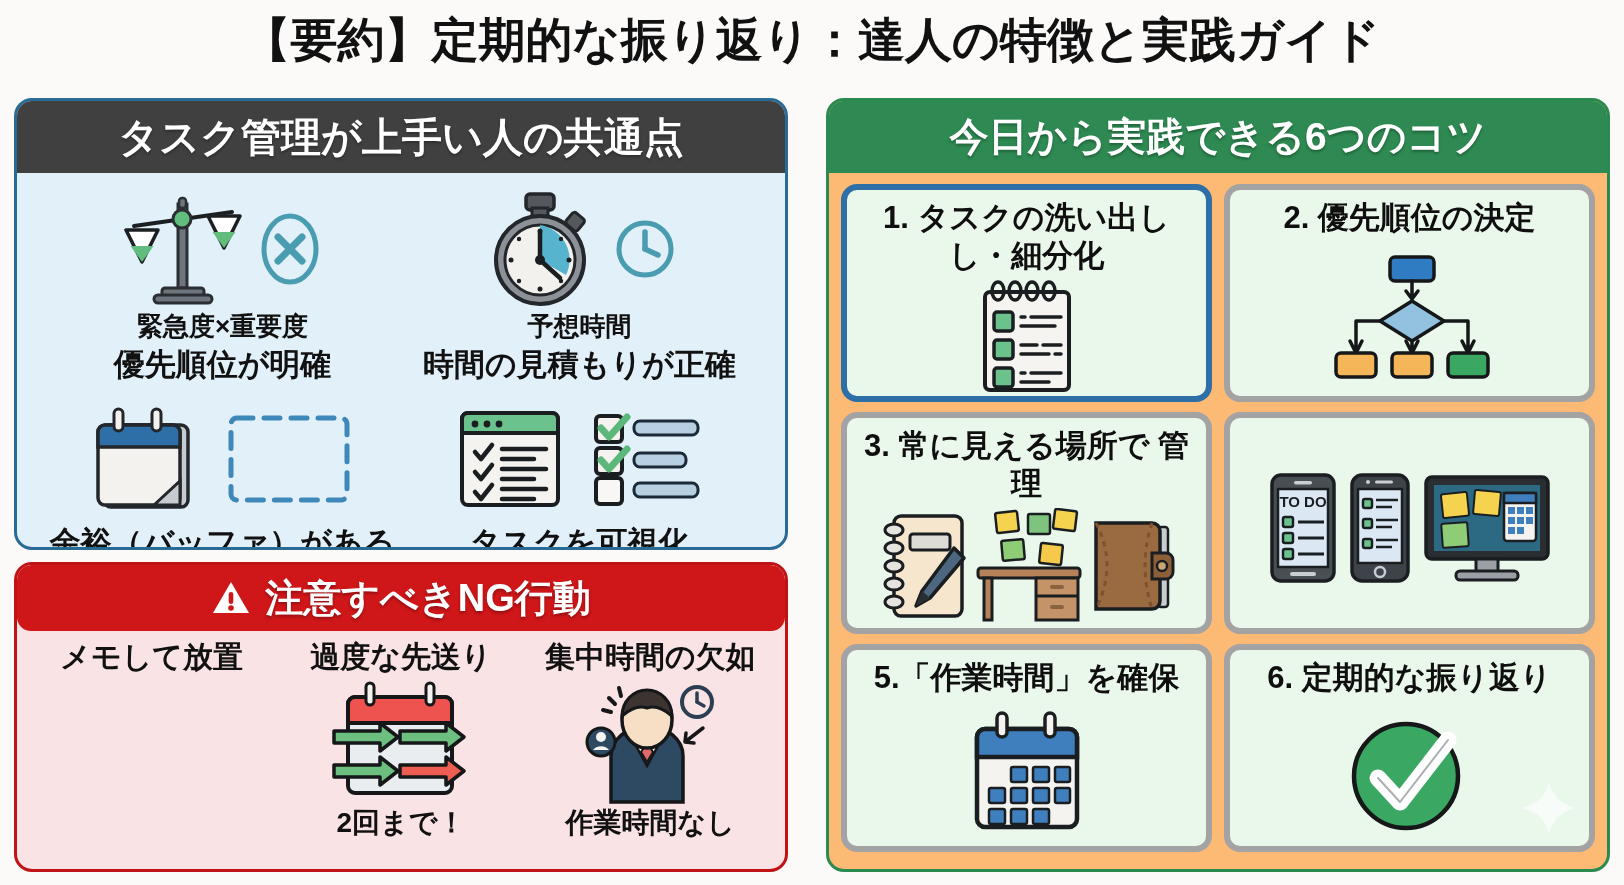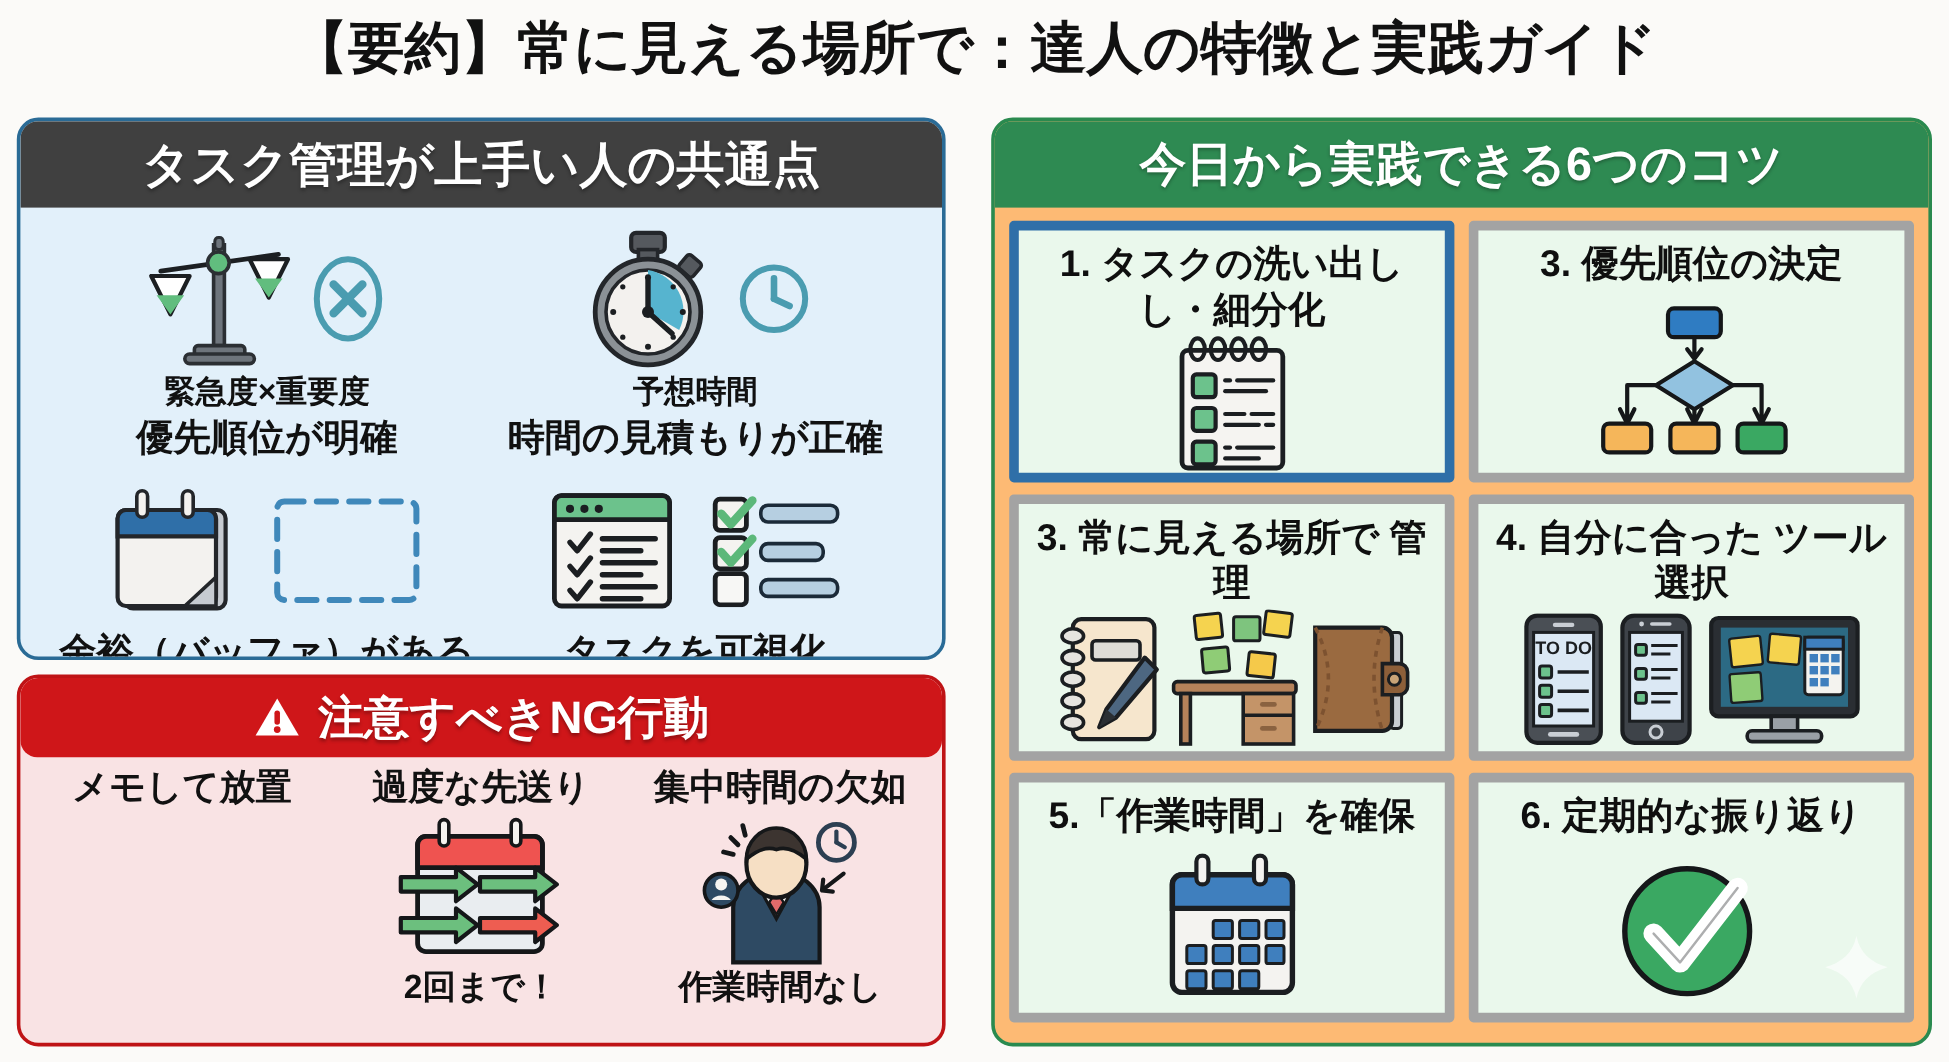--- a/index.html
+++ b/index.html
@@ -76,40 +76,40 @@
   .ng-art { height: 128px; display: flex; align-items: center; justify-content: center; margin-top: 4px; }
   .ng-note { font-size: 28px; font-weight: bold; color: #111; line-height: 32px; white-space: nowrap; }
 
   
   .tips-grid {
     display: grid; grid-template-columns: 1fr 1fr; grid-template-rows: 218px 222px 208px;
     gap: 10px 12px; padding: 11px 12px 11px;
   }
   .tip-card {
     position: relative;
-    background: #eaf8ec; border: 8px solid #a3a3a3; border-radius: 4px;
+    background: #eaf8ec; border: 6px solid #a3a3a3; border-radius: 16px;
     display: flex; flex-direction: column; align-items: center;
     padding-top: 9px; overflow: hidden;
   }
   .tip-card.accent-blue { border-color: #2f6fa8; }
   .tip-title {
     font-size: 31px; font-weight: bold; color: #0f0f0f; text-align: center;
     line-height: 38px; padding: 0 8px;
   }
   .tip-art { flex: 1; display: flex; align-items: center; justify-content: center; gap: 14px; width: 100%; }
   .sparkle { position: absolute; right: 12px; bottom: 10px; opacity: .85; }
 
   svg { display: block; }
 </style>
 </head>
 <body>
 
 <div class="page">
 
-  <div class="title">【要約】常に見える場所で：達人の特徴と実践ガイド</div>
+  <div class="title">【要約】定期的な振り返り：達人の特徴と実践ガイド</div>
 
   <section class="panel" id="panel-common">
     <div class="panel-head">
       <span>タスク管理が上手い人の共通点</span>
     </div>
     <div class="common-body">
 
       <div class="common-row">
         <div class="common-cell">
           <div class="cell-art">
@@ -323,21 +323,21 @@
                 <line x1="80" y1="76" x2="86" y2="76"></line>
               <line x1="46" y1="95" x2="50" y2="95"></line>
                 <line x1="56" y1="95" x2="86" y2="95"></line>
               <line x1="46" y1="104" x2="74" y2="104"></line>
             </g>
           </svg>
         </div>
       </div>
 
       <div class="tip-card">
-        <div class="tip-title">3. 優先順位の決定</div>
+        <div class="tip-title">2. 優先順位の決定</div>
         <div class="tip-art">
           <svg width="168" height="128" viewBox="0 0 168 128">
             <rect x="64" y="4" width="44" height="24" rx="5" fill="#2f7cc2" stroke="#151719" stroke-width="3.5"></rect>
             <path d="M86 28 L86 42 M80 38 L86 46 L92 38" fill="none" stroke="#151719" stroke-width="3.5" stroke-linecap="round" stroke-linejoin="round"></path>
             <path d="M86 48 L118 68 L86 88 L54 68 Z" fill="#92c2e0" stroke="#151719" stroke-width="3.5" stroke-linejoin="round"></path>
             <path d="M54 68 L30 68 L30 96 M24 88 L30 100 L36 88" fill="none" stroke="#151719" stroke-width="3.5" stroke-linecap="round" stroke-linejoin="round"></path>
             <path d="M86 88 L86 96 M80 88 L86 100 L92 88" fill="none" stroke="#151719" stroke-width="3.5" stroke-linecap="round" stroke-linejoin="round"></path>
             <path d="M118 68 L142 68 L142 96 M136 88 L142 100 L148 88" fill="none" stroke="#151719" stroke-width="3.5" stroke-linecap="round" stroke-linejoin="round"></path>
             <rect x="10" y="100" width="40" height="24" rx="5" fill="#f5b65a" stroke="#151719" stroke-width="3.5"></rect>
             <rect x="66" y="100" width="40" height="24" rx="5" fill="#f5b65a" stroke="#151719" stroke-width="3.5"></rect>
@@ -383,21 +383,20 @@
             <path d="M6 10 h56 a8 8 0 0 1 8 8 v70 a8 8 0 0 1 -8 8 h-56 z" fill="#9a6a40" stroke="#1b1e21" stroke-width="3.5"></path>
             <path d="M6 10 q22 42 0 86" fill="none" stroke="#7d5230" stroke-width="3" stroke-dasharray="5 5"></path>
             <path d="M62 10 q-14 42 0 86" fill="none" stroke="#7d5230" stroke-width="3" stroke-dasharray="5 5"></path>
             <path d="M62 40 h14 a7 7 0 0 1 7 7 v12 a7 7 0 0 1 -7 7 h-14 z" fill="#8d5f39" stroke="#1b1e21" stroke-width="3"></path>
             <circle cx="72" cy="53" r="5" fill="#c9a477" stroke="#1b1e21" stroke-width="2.5"></circle>
           </svg>
         </div>
       </div>
 
       <div class="tip-card">
-        <div class="tip-title">4. 自分に合った ツール選択</div>
         <div class="tip-art" style="gap:10px">
 
           <svg width="70" height="110" viewBox="0 0 70 110">
             <rect x="4" y="2" width="62" height="106" rx="9" fill="#4a4f55" stroke="#1b1e21" stroke-width="3.5"></rect>
             <rect x="10" y="16" width="50" height="78" fill="#dbe8f4" stroke="#1b1e21" stroke-width="2.5"></rect>
             <rect x="26" y="8" width="18" height="3.5" rx="1.8" fill="#c9ced4"></rect>
             <rect x="22" y="99" width="26" height="4" rx="2" fill="#c9ced4"></rect>
             <text x="35" y="34" font-family="'Liberation Sans', sans-serif" font-size="15" font-weight="bold" fill="#1b1e21" text-anchor="middle">TO DO</text>
             <g>
               <rect x="15" y="44" width="10" height="10" rx="2" fill="#6cc28c" stroke="#1b1e21" stroke-width="2.5"></rect>

